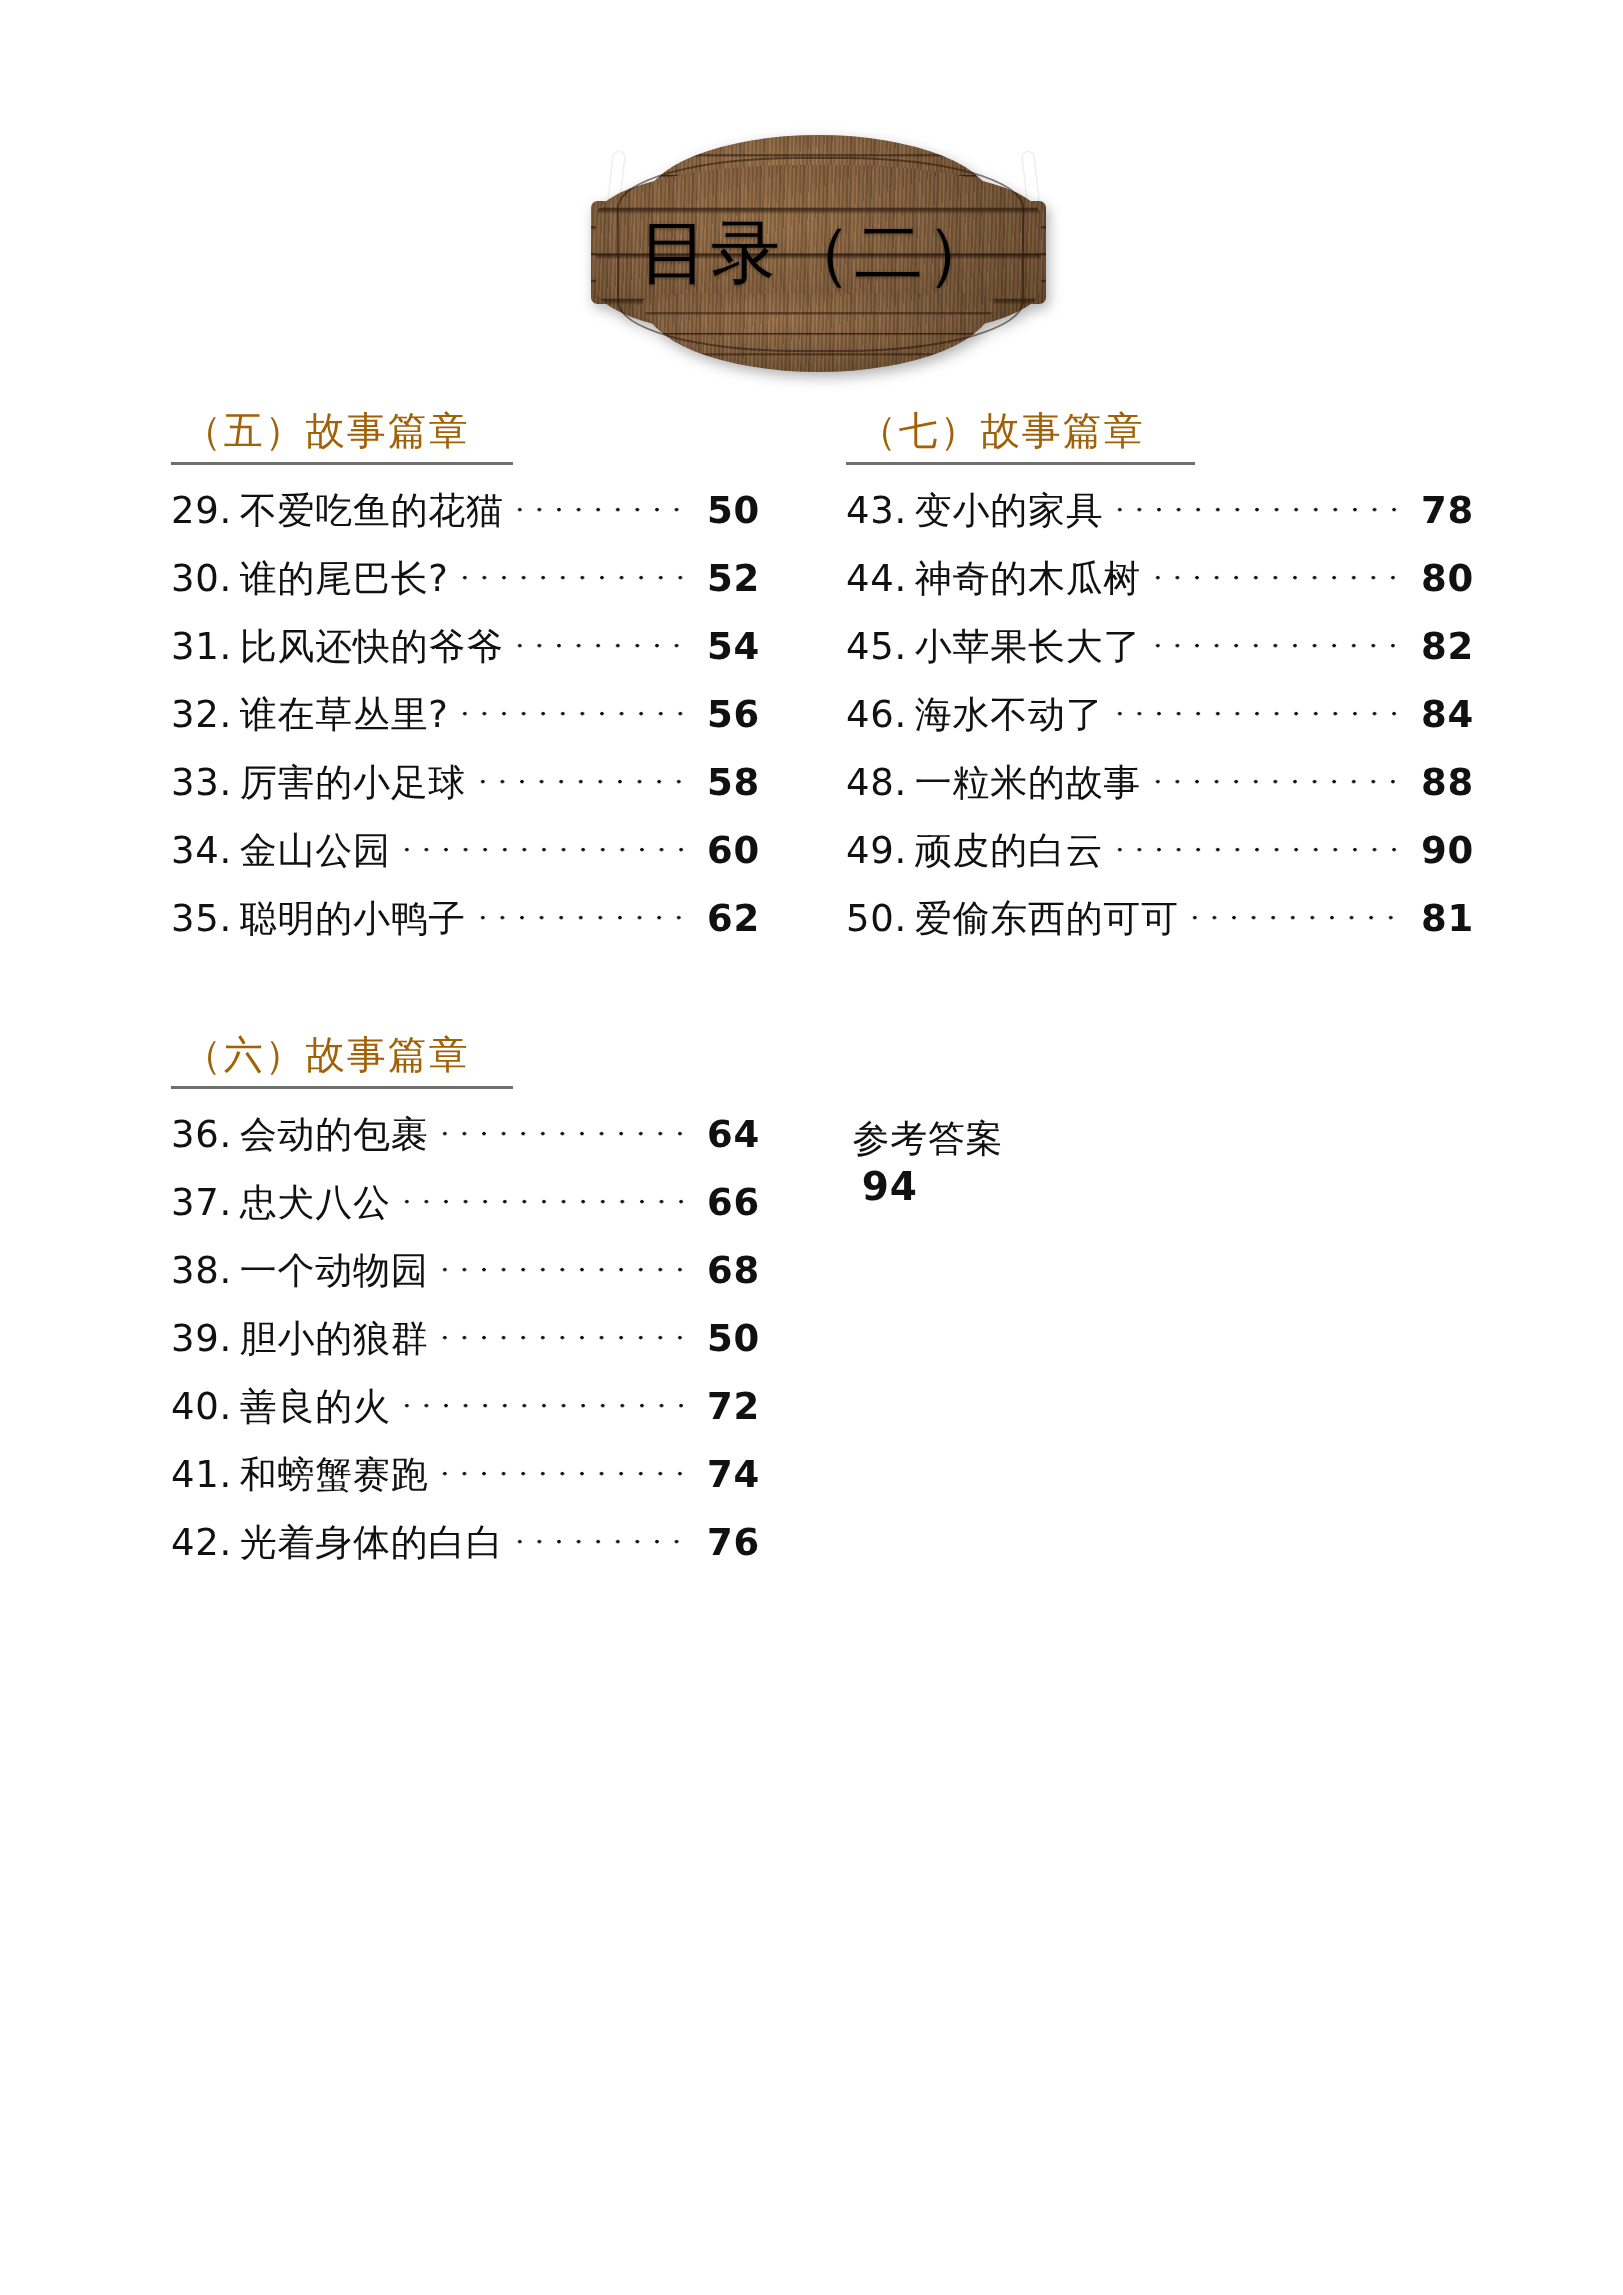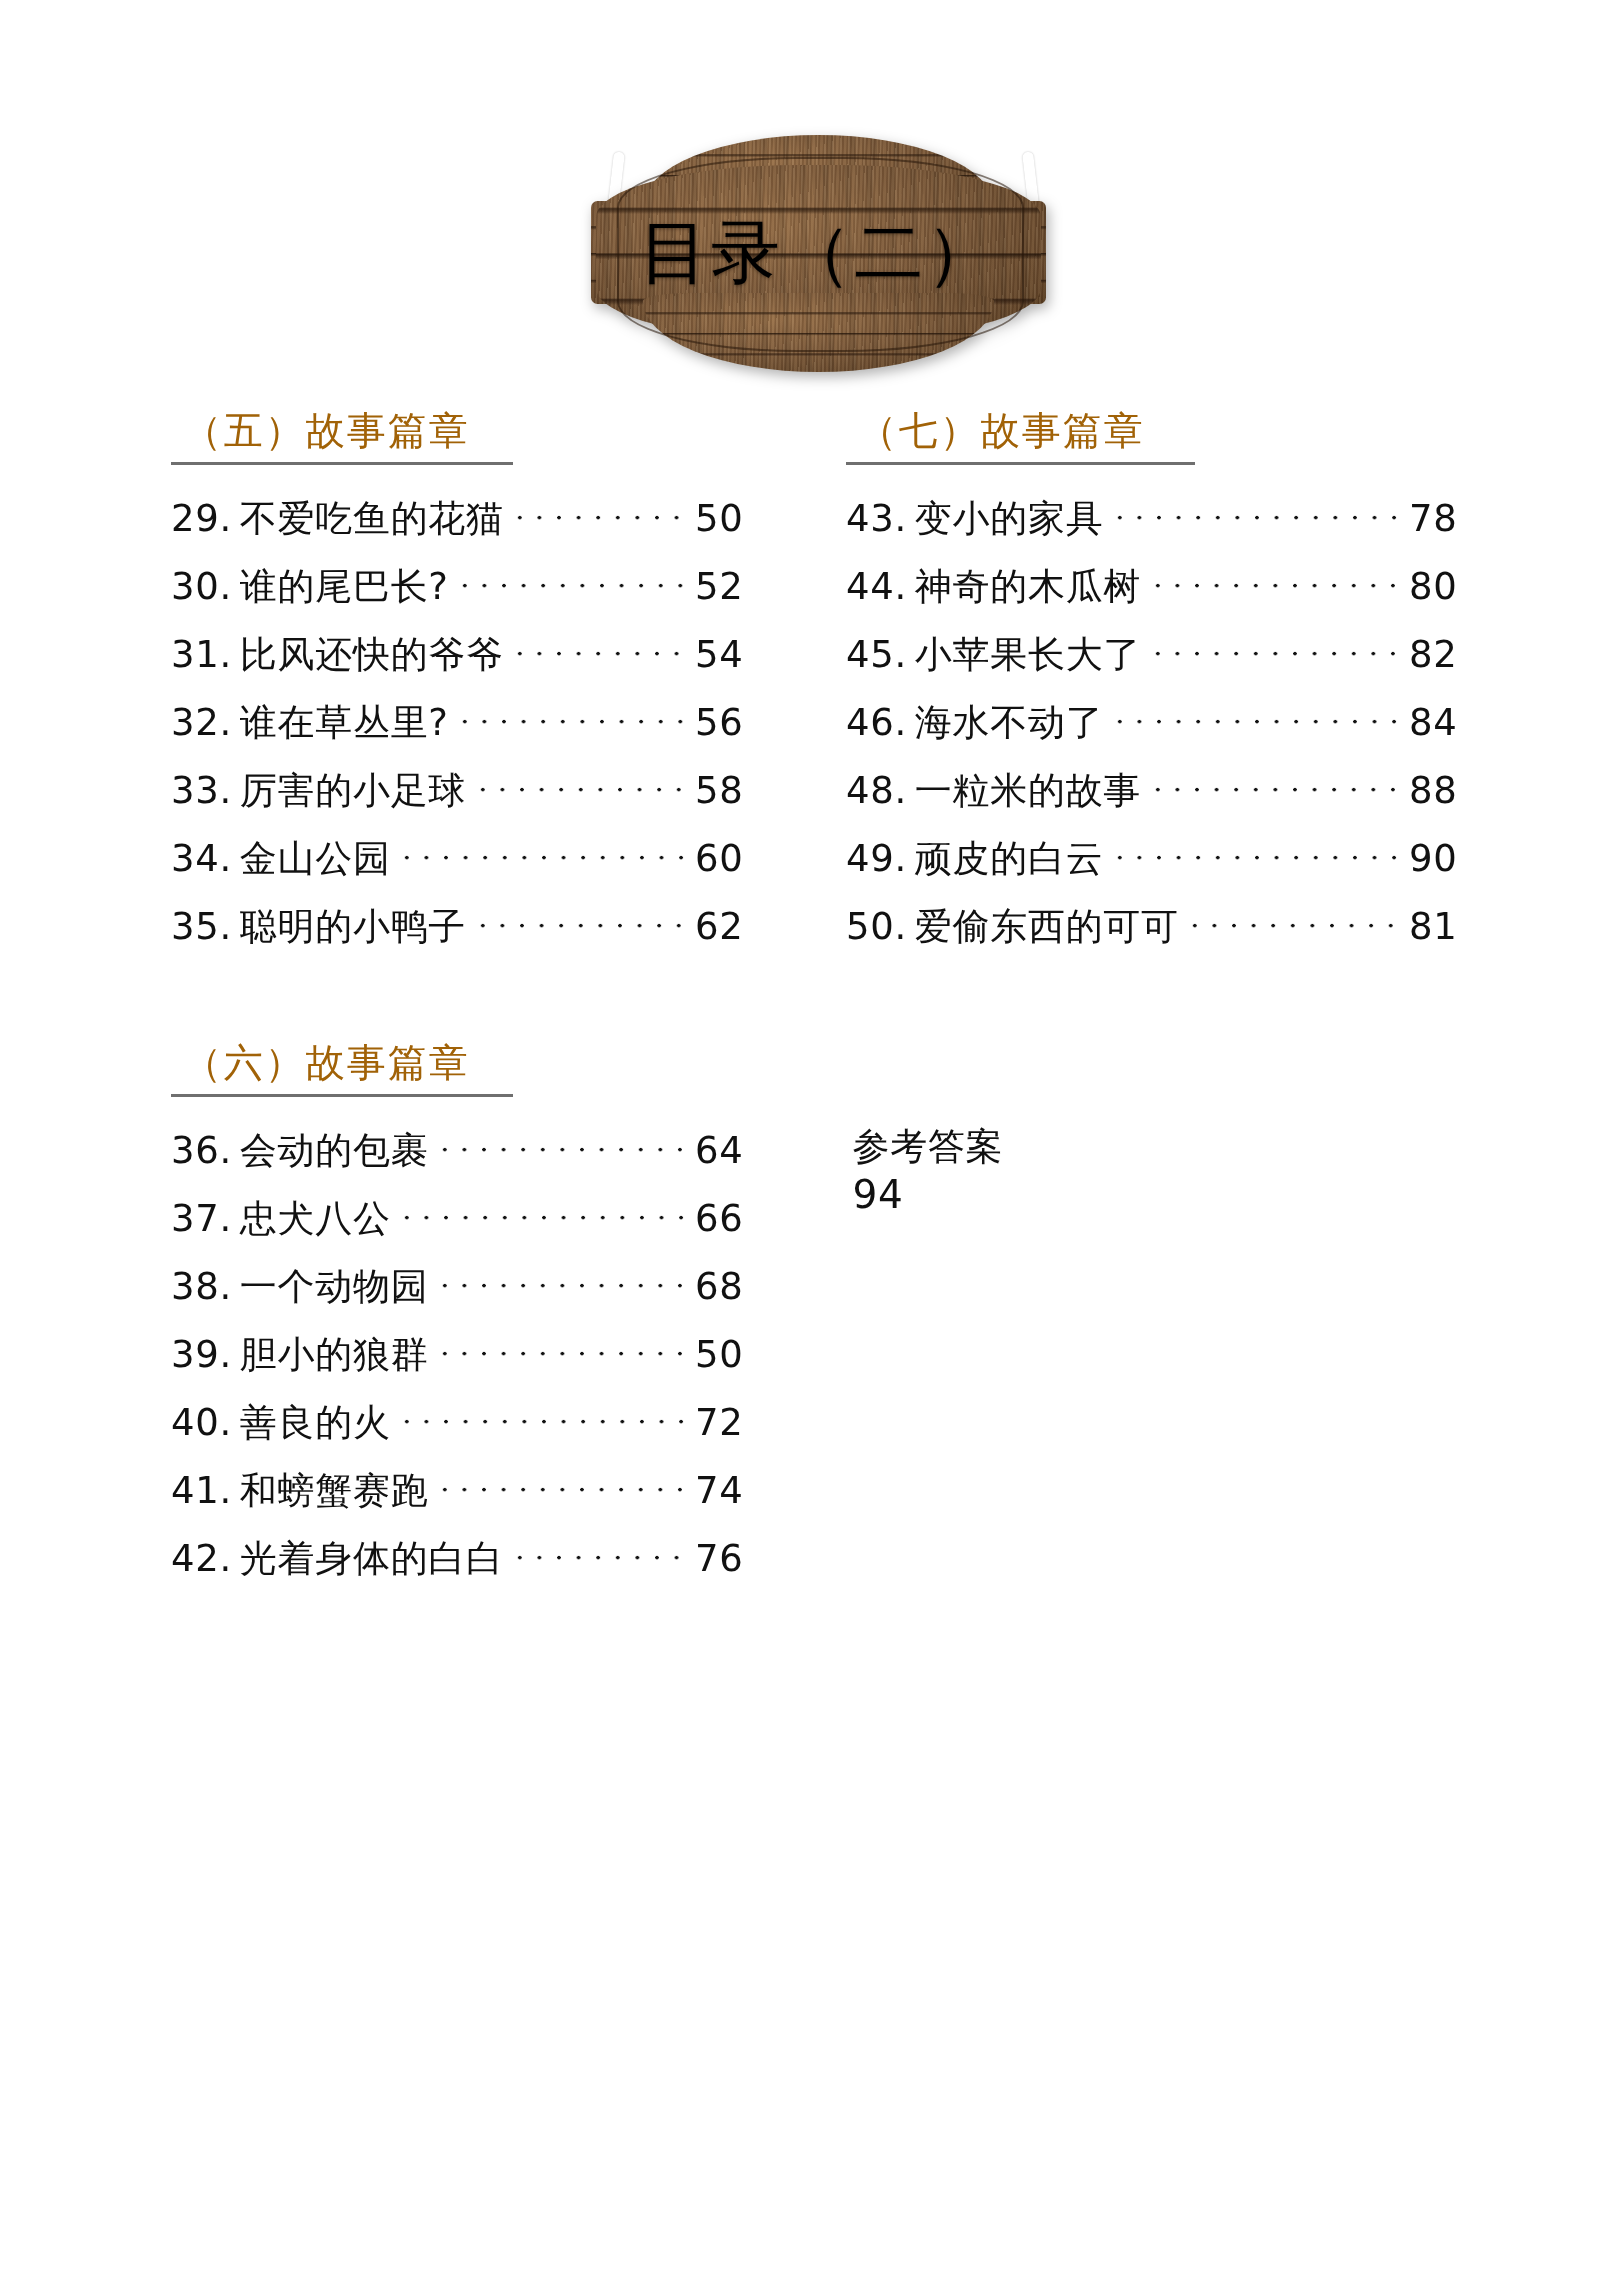--- a/index.html
+++ b/index.html
@@ -174,21 +174,21 @@
   }
   .section-rule {
     margin-top: 10.5px;
     height: 2.6px;
     background: #6f6f6f;
   }
   #sec-five  .section-rule { width: 342px; }
   #sec-six   .section-rule { width: 342px; }
   #sec-seven .section-rule { width: 349px; }
 
-  .entries { margin-top: 29px; }
+  .entries { margin-top: 21px; }
 
   .entry {
     display: flex;
     align-items: baseline;
     font-size: 37px;
     color: #111111;
     height: 68px;
     letter-spacing: 0.7px;
     white-space: nowrap;
   }
@@ -213,22 +213,23 @@
     right: 0;
     bottom: 10.5px;
     height: 5.2px;
     background-image: radial-gradient(circle, #111 1.6px, rgba(0,0,0,0) 2px);
     background-size: 19.6px 5.2px;
     background-repeat: repeat-x;
     background-position: left center;
   }
   .entry .page {
     flex: 0 0 auto;
-    text-align: left;
+    text-align: right;
     min-width: 65px;
+    font-weight: bold;
   }
   
   .entry.tight .leader { margin-right: 0; }
 
   
   #answers-row {
     margin-top: 0;
     font-size: 37px;
   }
   #answers-row .page { font-size: 39px; }

